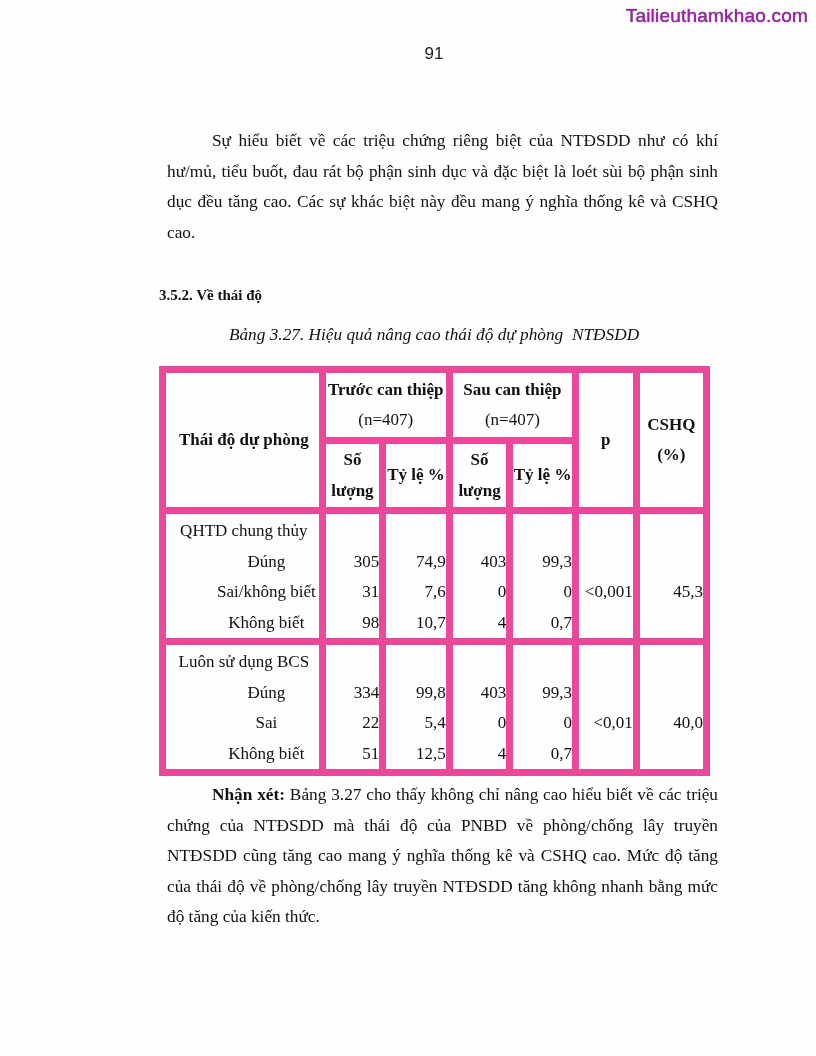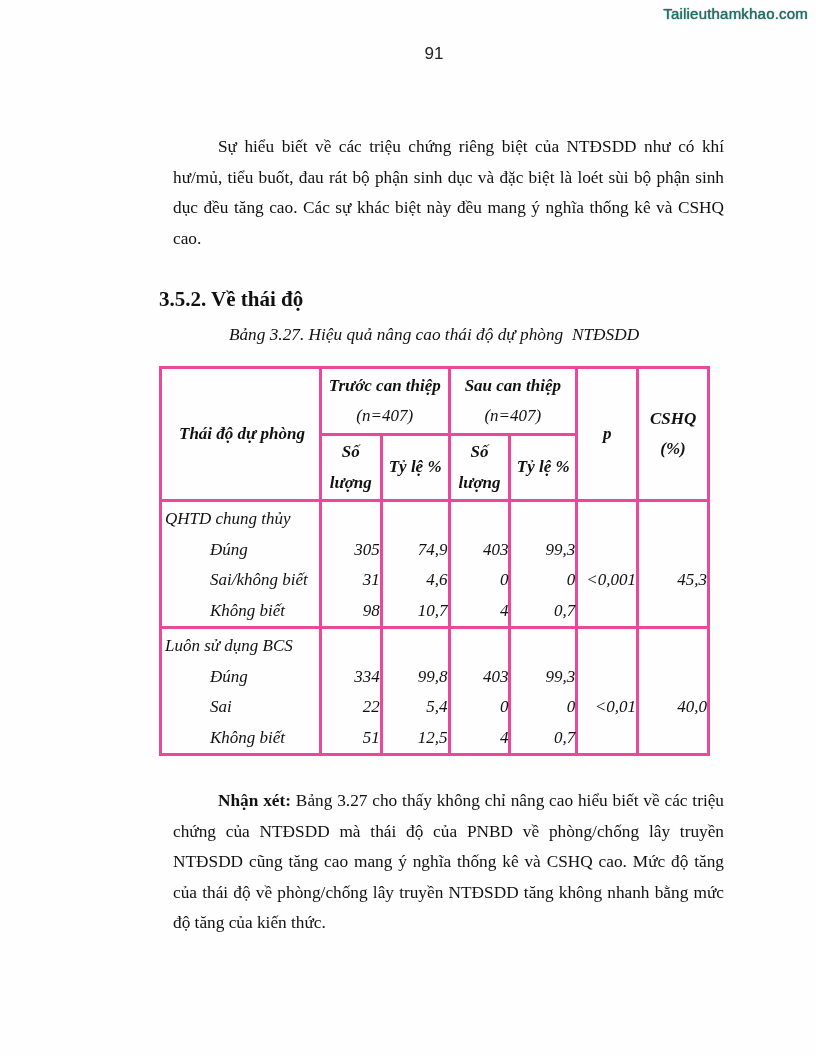--- a/index.html
+++ b/index.html
@@ -14,54 +14,54 @@
       overflow: hidden;
       font-family: "Liberation Serif", "DejaVu Serif", serif;
       color: #111;
       background: #fefefe;
     }
     .watermark {
       position: absolute;
       top: 5px;
       right: 8px;
       font-family: "Liberation Sans", "DejaVu Sans", sans-serif;
-      font-size: 15px;
-      color: #0f766e;
+      font-size: 19px;
+      color: #a21caf;
       text-shadow: 0 0 1px #777, 0 0 1px #777;
       letter-spacing: 0.2px;
     }
     .page-number {
       position: absolute;
       top: 44px;
       left: 0;
       width: 868px;
       text-align: center;
       font-family: "Liberation Sans", "DejaVu Sans", sans-serif;
       font-size: 17px;
       color: #222;
     }
     .para {
       position: absolute;
       left: 159px;
       width: 551px;
       font-size: 17.3px;
       line-height: 30.5px;
       text-align: justify;
-      margin: 14px;
+      margin: 8px;
     }
     .para .indent {
       display: inline-block;
       width: 45px;
     }
     .para1 { top: 118px; }
     .section-heading {
       position: absolute;
       top: 287px;
       left: 159px;
-      font-size: 21px;
+      font-size: 15px;
       font-weight: bold;
       margin: 0;
     }
     .table-caption {
       position: absolute;
       top: 325px;
       left: 0;
       width: 868px;
       text-align: center;
       font-size: 17.3px;
@@ -71,24 +71,23 @@
     }
     table.data-table {
       position: absolute;
       top: 366px;
       left: 159px;
       width: 551px;
       border-collapse: collapse;
       font-size: 17px;
     }
     table.data-table td, table.data-table th {
-      border: 3px solid #ec4899;
+      border: 7px solid #ec4899;
       padding: 0;
       vertical-align: middle;
-      font-style: italic;
     }
     table.data-table th {
       font-weight: bold;
       text-align: center;
       line-height: 30.5px;
     }
     .col-label { width: 160px; }
     .col-sl1 { width: 61px; }
     .col-tl1 { width: 68px; }
     .col-sl2 { width: 61px; }
@@ -104,21 +103,21 @@
     .group-row th .sub { font-weight: normal; display: block; }
     .sub-row th { height: 63px; }
 
     td.body-cell {
       vertical-align: top;
       padding-top: 2px !important;
       line-height: 30.5px;
     }
     td.label-cell {
       padding-left: 3px !important;
-      text-align: left;
+      text-align: center;
     }
     td.num-cell { text-align: right; }
     .line { display: block; height: 30.5px; white-space: nowrap; }
     .line.indent-item { padding-left: 45px; }
     .group-block td { height: 122px; }
 
     .para2 { top: 772px; }
   </style>
 </head>
 <body>
@@ -184,21 +183,21 @@
       </td>
       <td class="body-cell num-cell">
         <span class="line"></span>
         <span class="line">305</span>
         <span class="line">31</span>
         <span class="line">98</span>
       </td>
       <td class="body-cell num-cell">
         <span class="line"></span>
         <span class="line">74,9</span>
-        <span class="line">4,6</span>
+        <span class="line">7,6</span>
         <span class="line">10,7</span>
       </td>
       <td class="body-cell num-cell">
         <span class="line"></span>
         <span class="line">403</span>
         <span class="line">0</span>
         <span class="line">4</span>
       </td>
       <td class="body-cell num-cell">
         <span class="line"></span>

